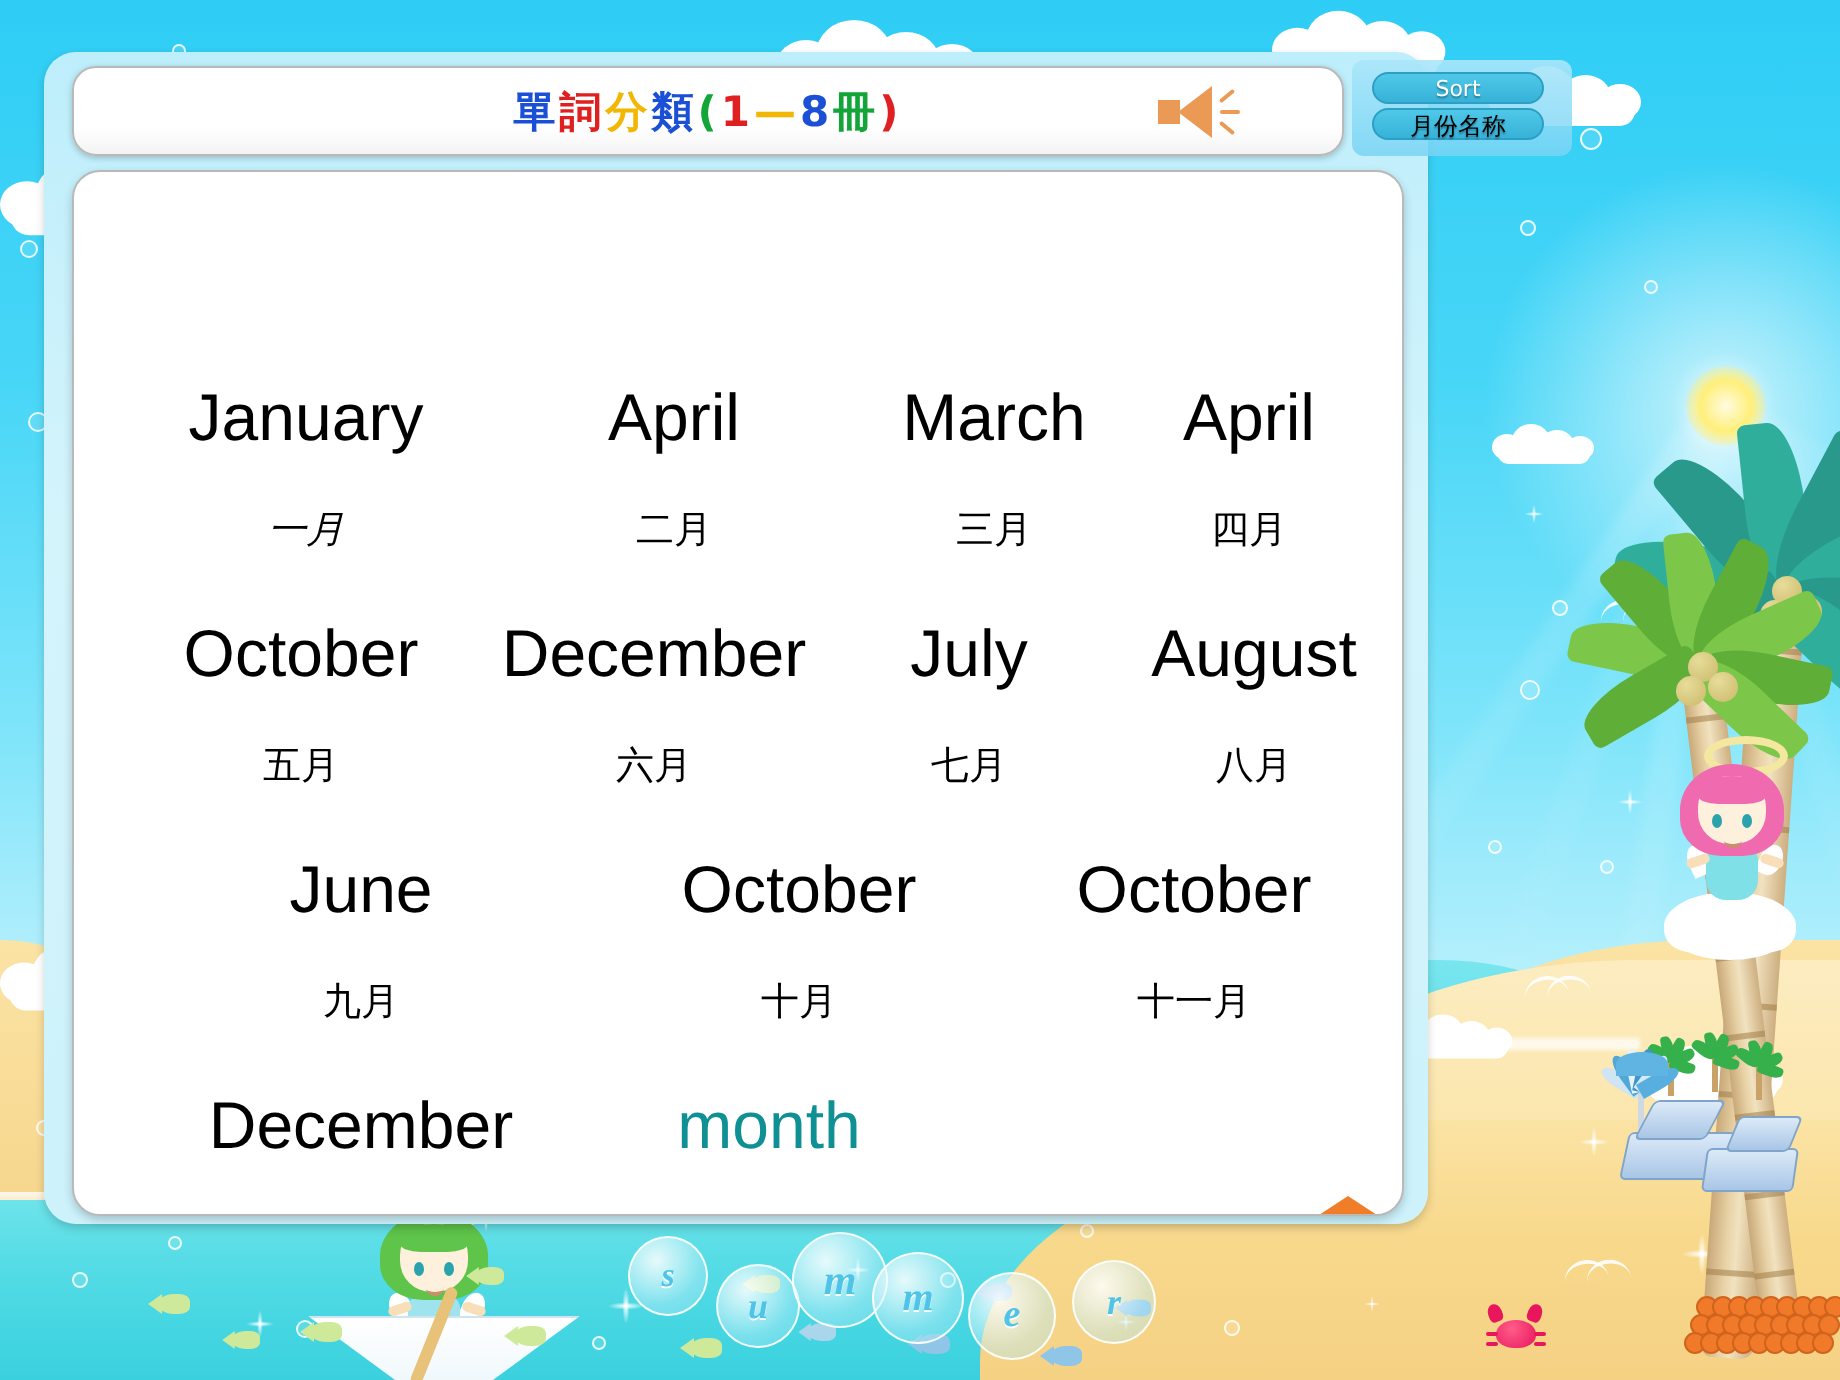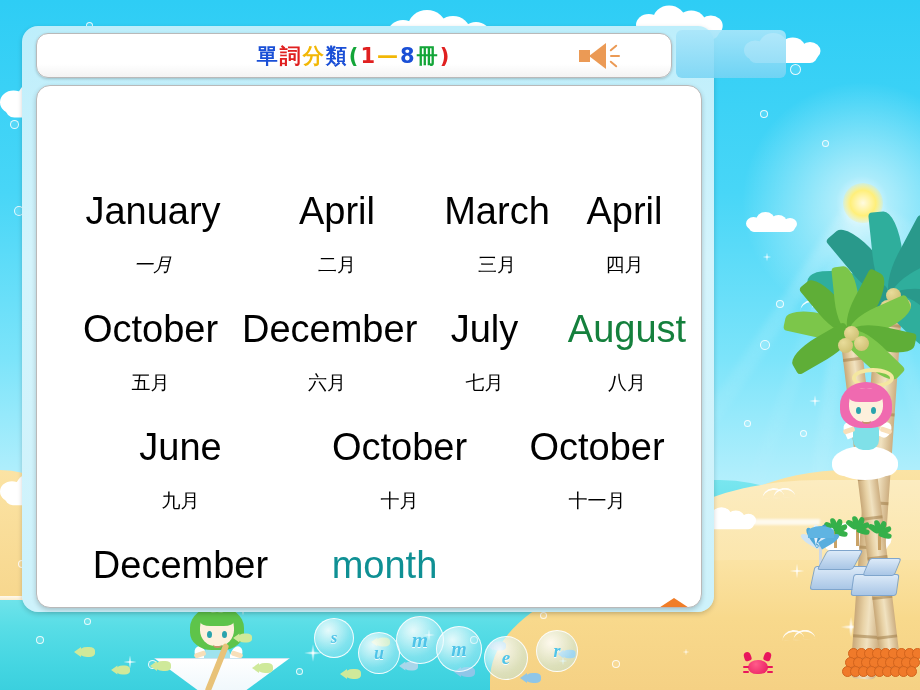--- a/index.html
+++ b/index.html
@@ -265,21 +265,21 @@
     box-shadow: 0 2px 5px rgba(0,0,0,0.2);
     overflow: hidden;
   }
   .en-line, .cn-line {
     position: absolute; left: 0; width: 664px;
     display: flex;
     white-space: nowrap;
   }
   .en {
     font-family: "Liberation Sans", sans-serif;
-    font-size: 38px;
+    font-size: 33px;
     color: #000000;
     text-align: center;
   }
   .cn {
     font-family: "DejaVu Sans", sans-serif;
     font-size: 19px;
     color: #000000;
     text-align: center;
   }
 
@@ -692,40 +692,44 @@
     <div class="speaker">
       <div class="spk-box"></div>
       <div class="spk-cone"></div>
       <div class="spk-wave" style="left:30px; top:4px;  width:9px; transform:rotate(-40deg);"></div>
       <div class="spk-wave" style="left:31px; top:12px; width:10px;"></div>
       <div class="spk-wave" style="left:30px; top:20px; width:9px; transform:rotate(40deg);"></div>
     </div>
   </div>
 
   <div class="btn-backdrop"></div>
+  <div class="btn-stack">
+    <div class="pill">Sort</div>
+    <div class="pill cn">月份名称</div>
+  </div>
 
   <div class="panel">
     <div id="rows">
         <div class="en-line" style="top: 104px;">
           <div class="en" style="position: absolute; left: 22px; width: 188px; color: rgb(0, 0, 0);">January</div>
           <div class="en" style="position: absolute; left: 210px; width: 180px; color: rgb(0, 0, 0);">April</div>
           <div class="en" style="position: absolute; left: 390px; width: 140px; color: rgb(0, 0, 0);">March</div>
           <div class="en" style="position: absolute; left: 530px; width: 115px; color: rgb(0, 0, 0);">April</div>
         </div>
         <div class="cn-line" style="top: 166px;">
           <div class="cn" style="position: absolute; left: 22px; width: 188px; color: rgb(0, 0, 0); font-style: italic;">一月</div>
           <div class="cn" style="position: absolute; left: 210px; width: 180px; color: rgb(0, 0, 0);">二月</div>
           <div class="cn" style="position: absolute; left: 390px; width: 140px; color: rgb(0, 0, 0);">三月</div>
           <div class="cn" style="position: absolute; left: 530px; width: 115px; color: rgb(0, 0, 0);">四月</div>
         </div>
         <div class="en-line" style="top: 222px;">
           <div class="en" style="position: absolute; left: 22px; width: 183px; color: rgb(0, 0, 0);">October</div>
           <div class="en" style="position: absolute; left: 205px; width: 170px; color: rgb(0, 0, 0);">December</div>
           <div class="en" style="position: absolute; left: 375px; width: 145px; color: rgb(0, 0, 0);">July</div>
-          <div class="en" style="position: absolute; left: 520px; width: 140px; color: #15803d;">August</div>
+          <div class="en" style="position: absolute; left: 520px; width: 140px; color: #000000;">August</div>
         </div>
         <div class="cn-line" style="top: 284px;">
           <div class="cn" style="position: absolute; left: 22px; width: 183px; color: rgb(0, 0, 0);">五月</div>
           <div class="cn" style="position: absolute; left: 205px; width: 170px; color: rgb(0, 0, 0);">六月</div>
           <div class="cn" style="position: absolute; left: 375px; width: 145px; color: rgb(0, 0, 0);">七月</div>
           <div class="cn" style="position: absolute; left: 520px; width: 140px; color: rgb(0, 0, 0);">八月</div>
         </div>
         <div class="en-line" style="top: 340px;">
           <div class="en" style="position: absolute; left: 22px; width: 243px; color: rgb(0, 0, 0);">June</div>
           <div class="en" style="position: absolute; left: 265px; width: 195px; color: rgb(0, 0, 0);">October</div>

